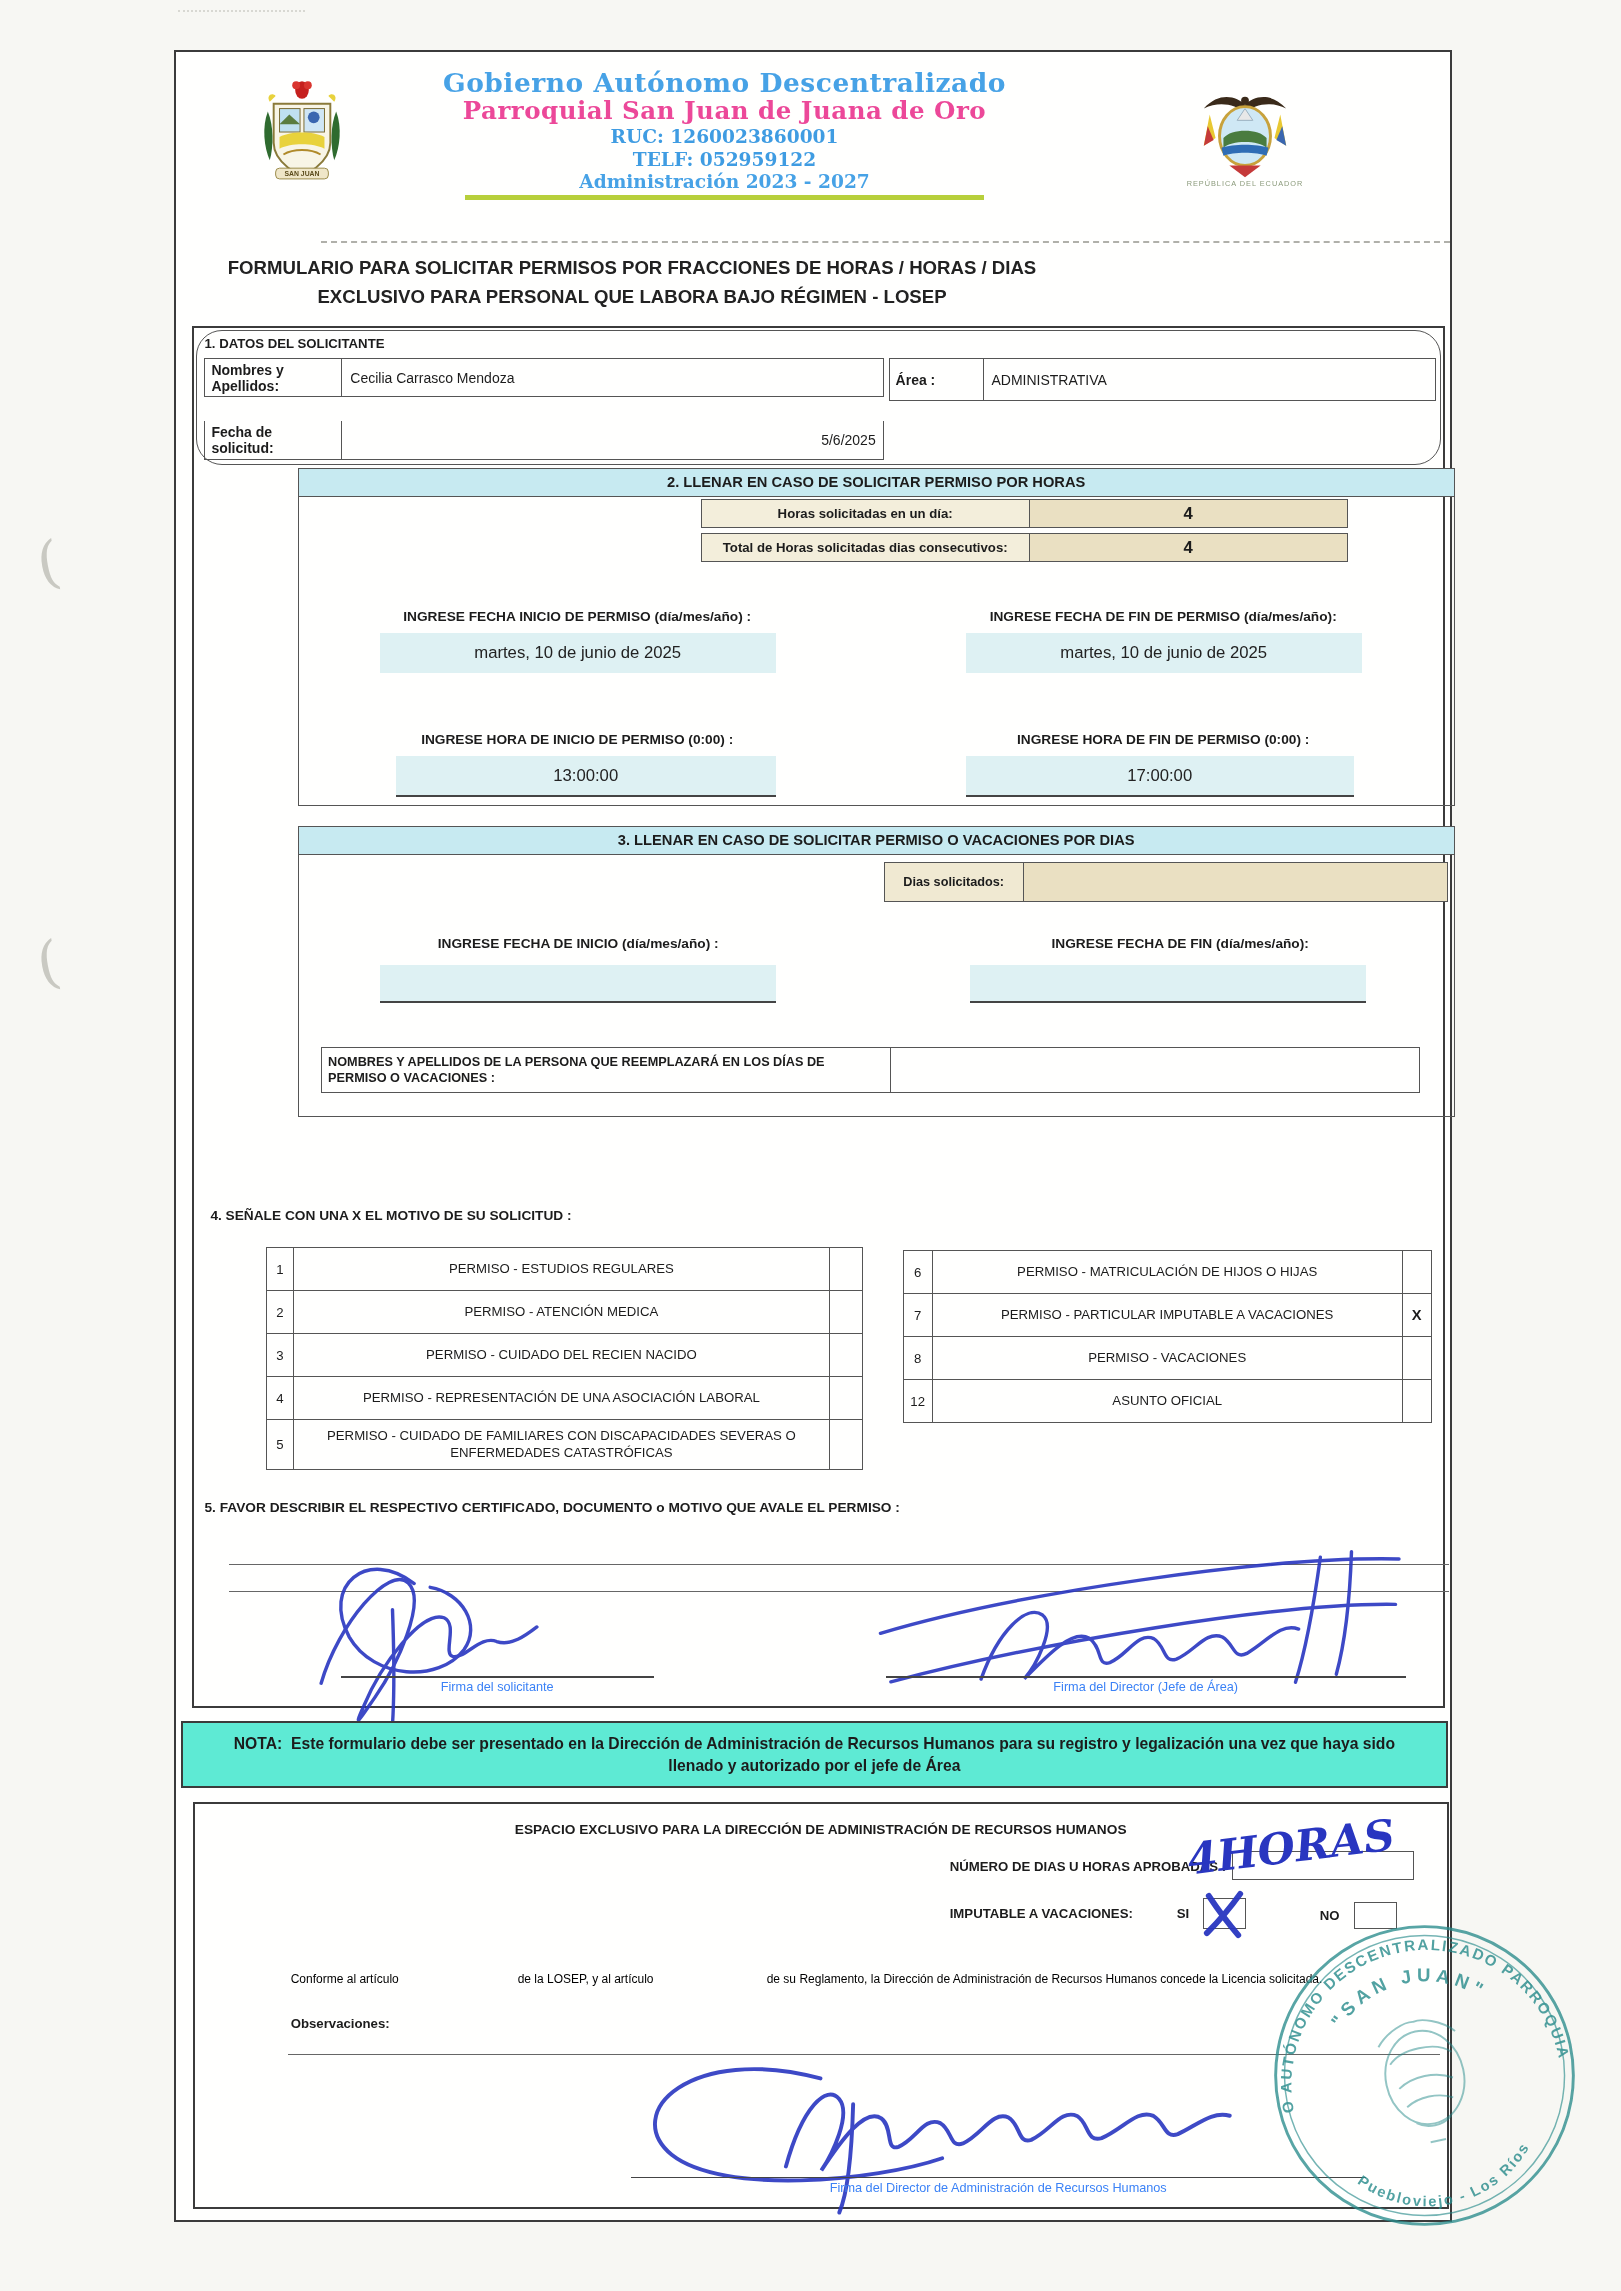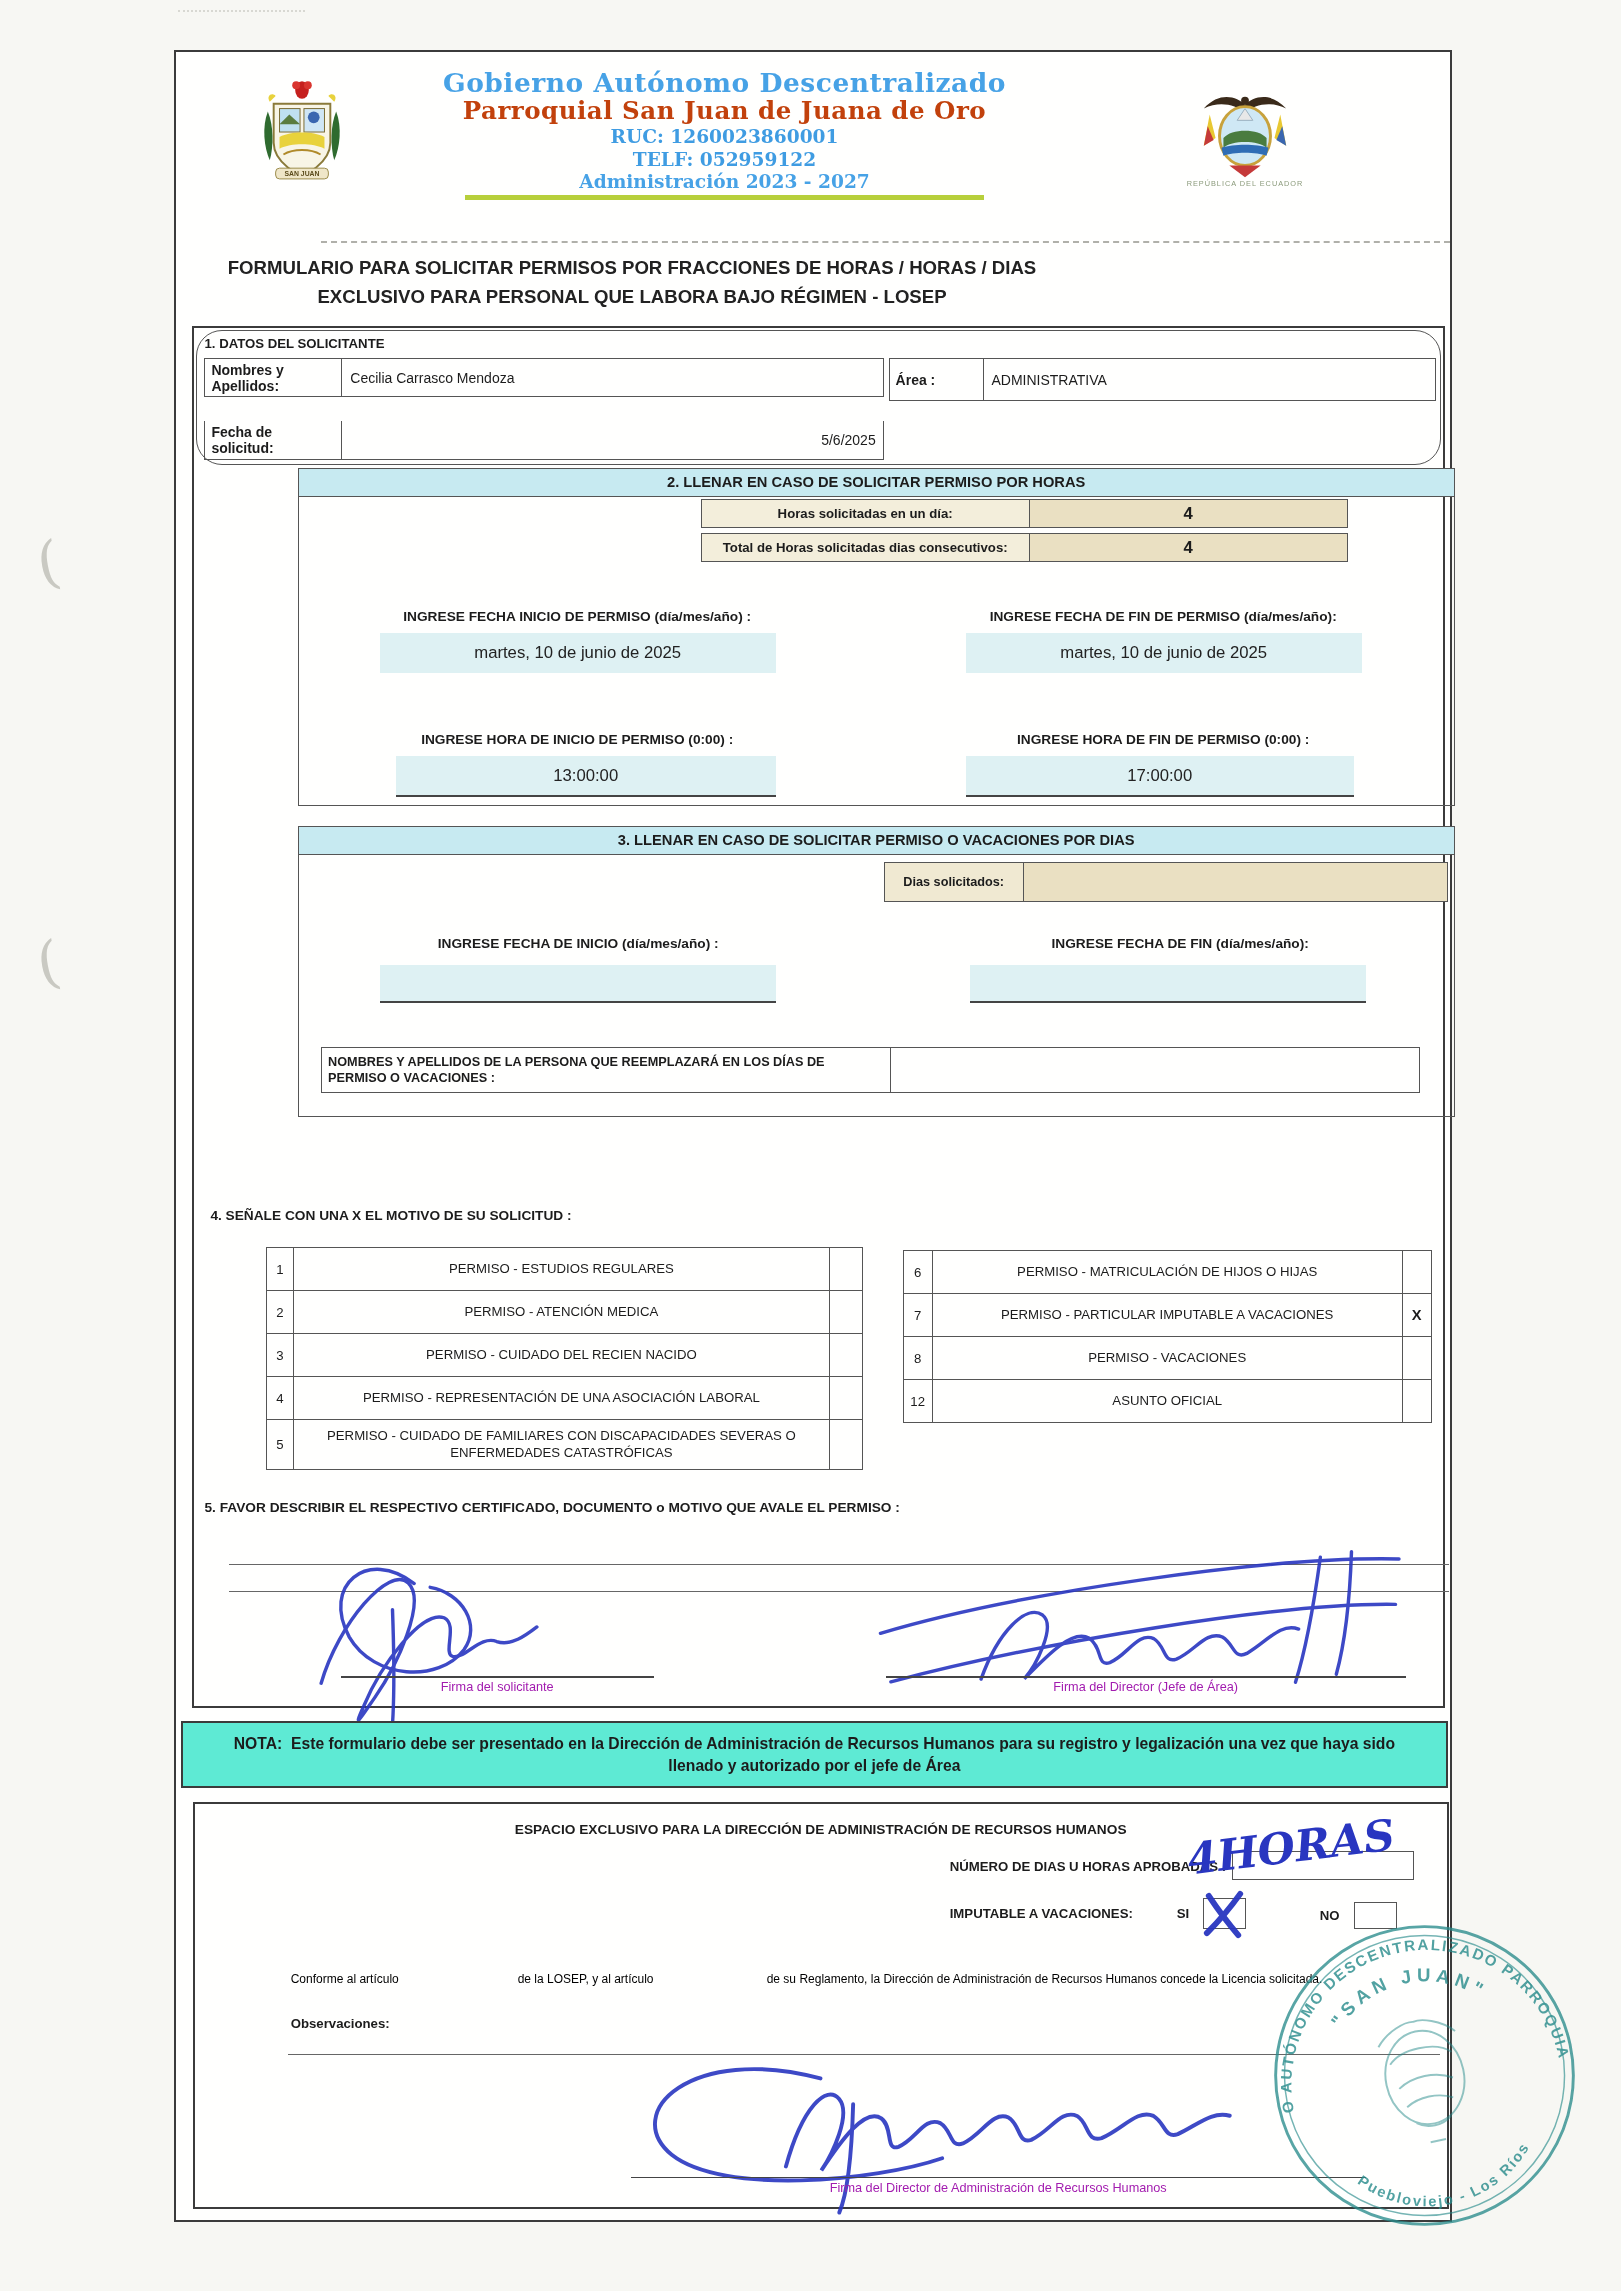--- a/index.html
+++ b/index.html
@@ -13,21 +13,21 @@
   .abs{position:absolute;}
   
   .page{
     left:174px;top:50px;width:1278px;height:2172px;
     background:#fffffe;border:2px solid #3b3b3b;box-sizing:border-box;
   }
   
   .crest-left{left:84px;top:25.5px;width:84px;height:110px;}
   .header-text{left:225px;top:15.7px;width:647px;text-align:center;line-height:1.12;}
   .org1{font-family:"DejaVu Serif", serif;font-weight:bold;font-size:26.5px;color:#47a2e6;letter-spacing:0.5px;}
-  .org2{font-family:"DejaVu Serif", serif;font-weight:bold;font-size:24.5px;color:#c2410c;letter-spacing:0.5px;}
+  .org2{font-family:"DejaVu Serif", serif;font-weight:bold;font-size:24.5px;color:#ec4899;letter-spacing:0.5px;}
   .ruc,.telf{font-family:"DejaVu Serif", serif;font-weight:bold;font-size:18.6px;color:#3f9ce2;margin-top:2px;}
   .admin{font-family:"DejaVu Serif", serif;font-weight:bold;font-size:18.6px;color:#47a2e6;margin-top:2px;}
   .green-bar{width:519px;height:4.9px;background:#b7cf3b;margin:2px auto 0;}
   .crest-right{left:1010px;top:35px;width:118px;height:114px;text-align:center;}
   .dashed-sep{left:145px;top:189px;width:1129px;border-top:2px dashed #b0b0aa;height:0;}
   .doc-title{left:0;top:202px;width:912px;text-align:center;font-weight:bold;font-size:18.6px;line-height:1.55;color:#222;}
   
   .main-box{left:15.7px;top:274px;width:1253px;height:1382px;border:2px solid #3b3b3b;box-sizing:border-box;}
   .bordered{border:1.5px solid #555;box-sizing:border-box;}
   .band{height:26.5px;background:#c7eaf1;border-bottom:1.5px solid #555;display:flex;align-items:center;justify-content:center;font-weight:bold;font-size:14.7px;}
@@ -64,21 +64,21 @@
   .mrow + .mrow{border-top:1.5px solid #555;}
   .mnum{width:27.4px;border-right:1.5px solid #555;display:flex;align-items:center;justify-content:center;font-size:13.2px;box-sizing:border-box;}
   .mlabel{flex:1;display:flex;align-items:center;justify-content:center;text-align:center;font-size:13.2px;padding:0 5.9px;line-height:1.25;}
   .mmark{width:33px;border-left:1.5px solid #555;display:flex;align-items:center;justify-content:center;font-size:14.7px;font-weight:bold;box-sizing:border-box;}
   .s4-left .mrow:last-child{height:49px;}
   .s4-right .mnum{width:29px;}
   .s4-right .mmark{width:29px;}
   
   .hline{position:absolute;border-top:1.5px solid #666;height:0;}
   .sigline{position:absolute;border-top:2px solid #444;height:0;}
-  .sigcap{position:absolute;text-align:center;font-size:12.7px;color:#a21caf;}
+  .sigcap{position:absolute;text-align:center;font-size:12.7px;color:#3b82f6;}
   .sig-svg{position:absolute;overflow:visible;}
   
   .nota-box{left:4.9px;top:1669px;width:1267px;height:67px;background:#5eead4;border:2px solid #3b3b3b;box-sizing:border-box;
     display:flex;align-items:center;justify-content:center;text-align:center;padding:3.9px 21.6px;font-weight:bold;font-size:15.7px;line-height:1.35;}
   
   .rrhh-box{left:16.7px;top:1750px;width:1256px;height:407px;border:2px solid #3b3b3b;box-sizing:border-box;}
   .rrhh-title{position:absolute;left:0;top:17.6px;width:100%;text-align:center;font-weight:bold;font-size:13.7px;}
   .rrhh-label{position:absolute;font-weight:bold;font-size:13.2px;}
   .small-box{position:absolute;border:1.5px solid #555;box-sizing:border-box;background:#fff;}
   .handwrite{position:absolute;font-family:"DejaVu Serif", serif;font-style:italic;font-weight:bold;color:#2936c0;}

